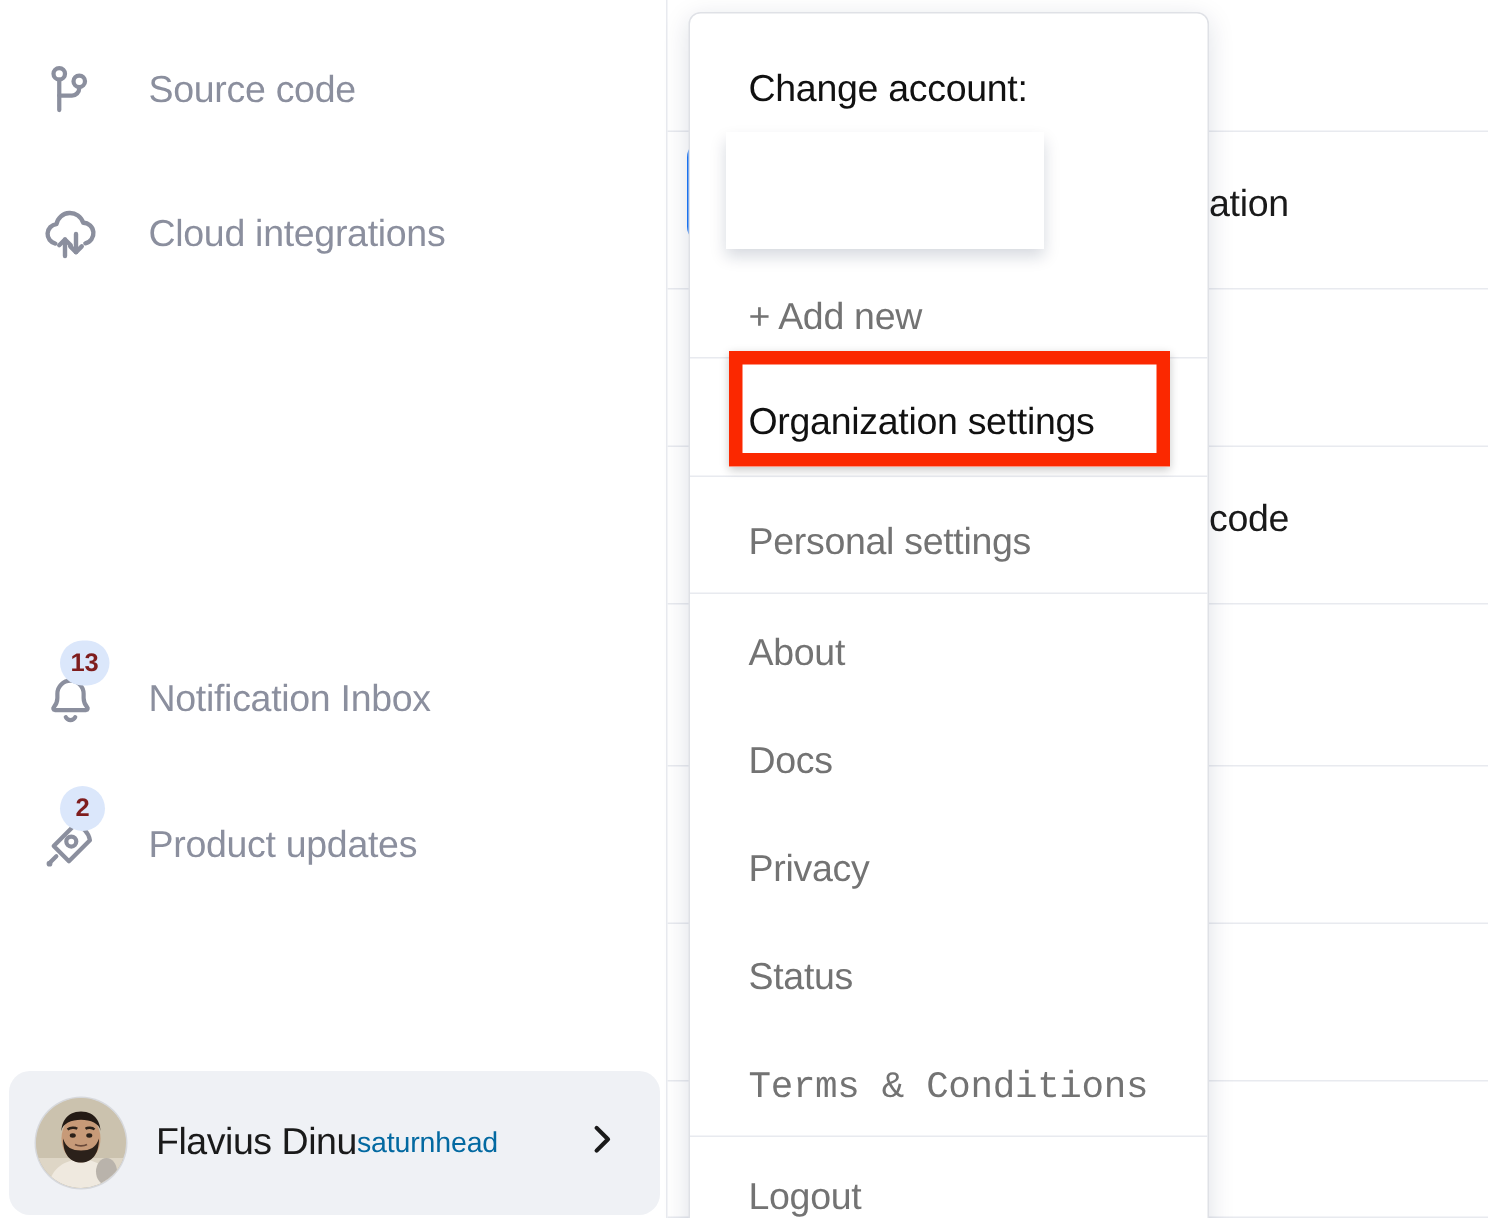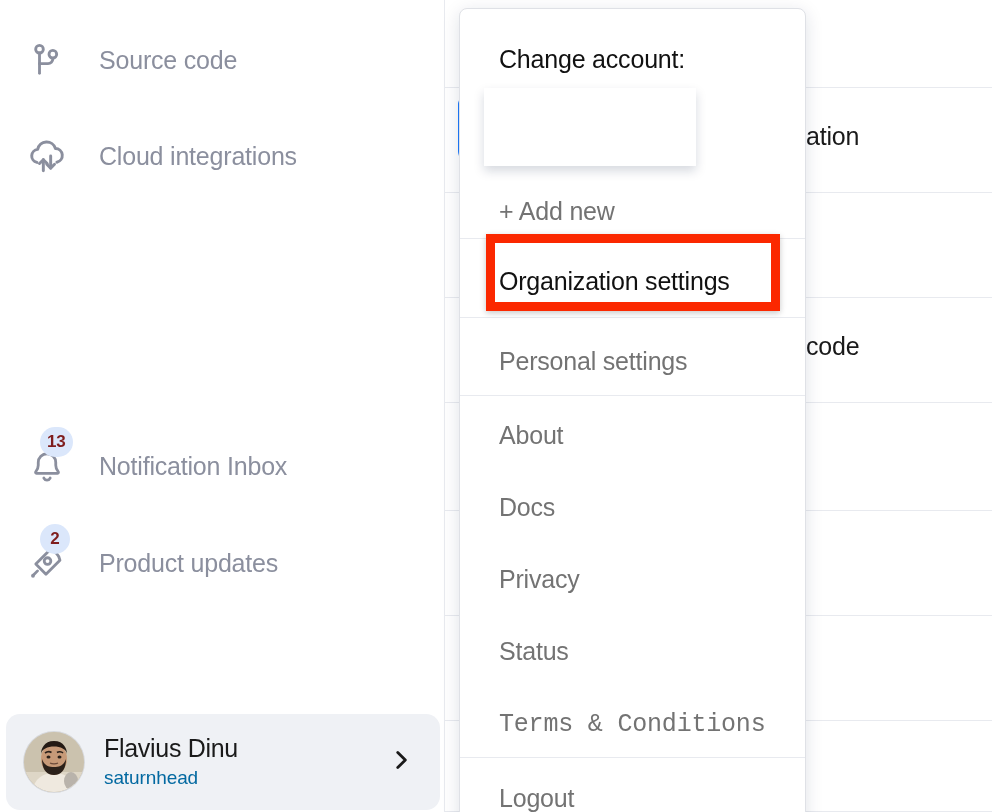--- a/index.html
+++ b/index.html
@@ -136,21 +136,20 @@
     border-radius: 50%;
     flex: 0 0 60px;
     overflow: hidden;
     position: relative;
     background: #cfc6b4;
     box-shadow: 0 0 0 1px rgba(0,0,0,0.10);
   }
   #user-text {
     margin-left: 20px;
     display: flex;
-    flex-direction: column;
     justify-content: center;
   }
   #user-name {
     font-size: 25px;
     color: #1a1a1a;
     font-weight: normal;
     letter-spacing: -0.3px;
     line-height: 1.1;
   }
   #user-handle {

